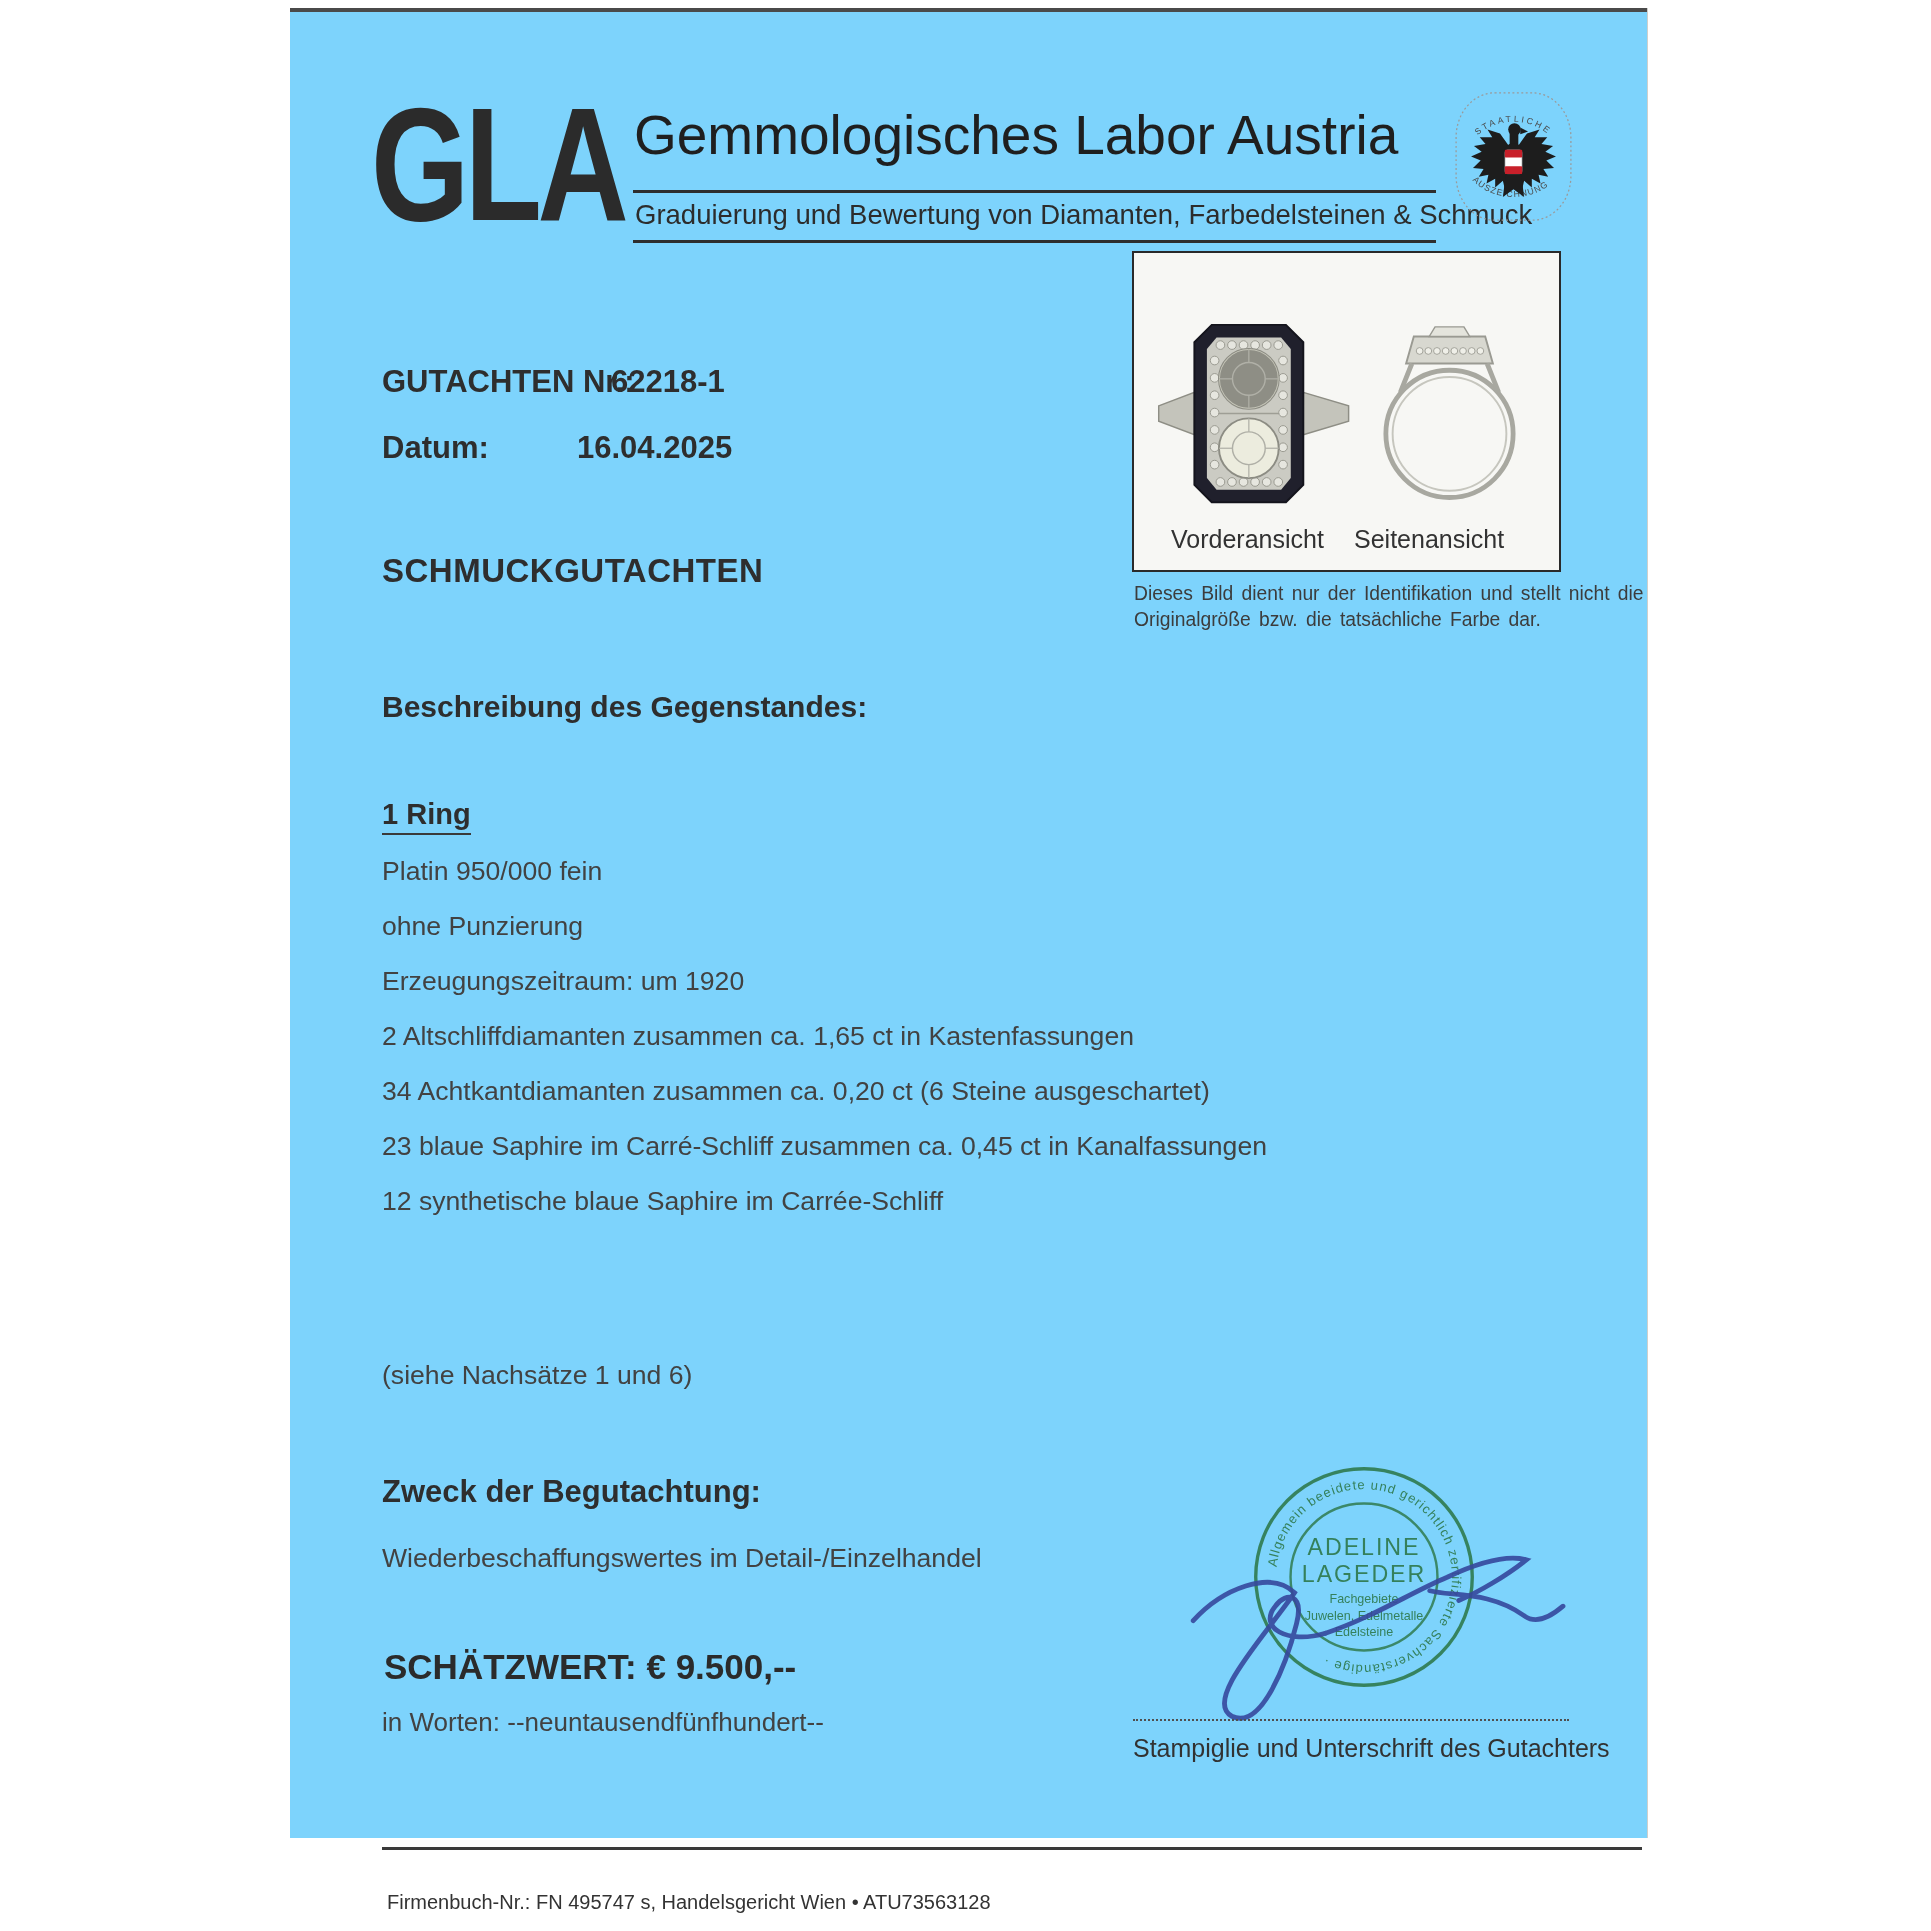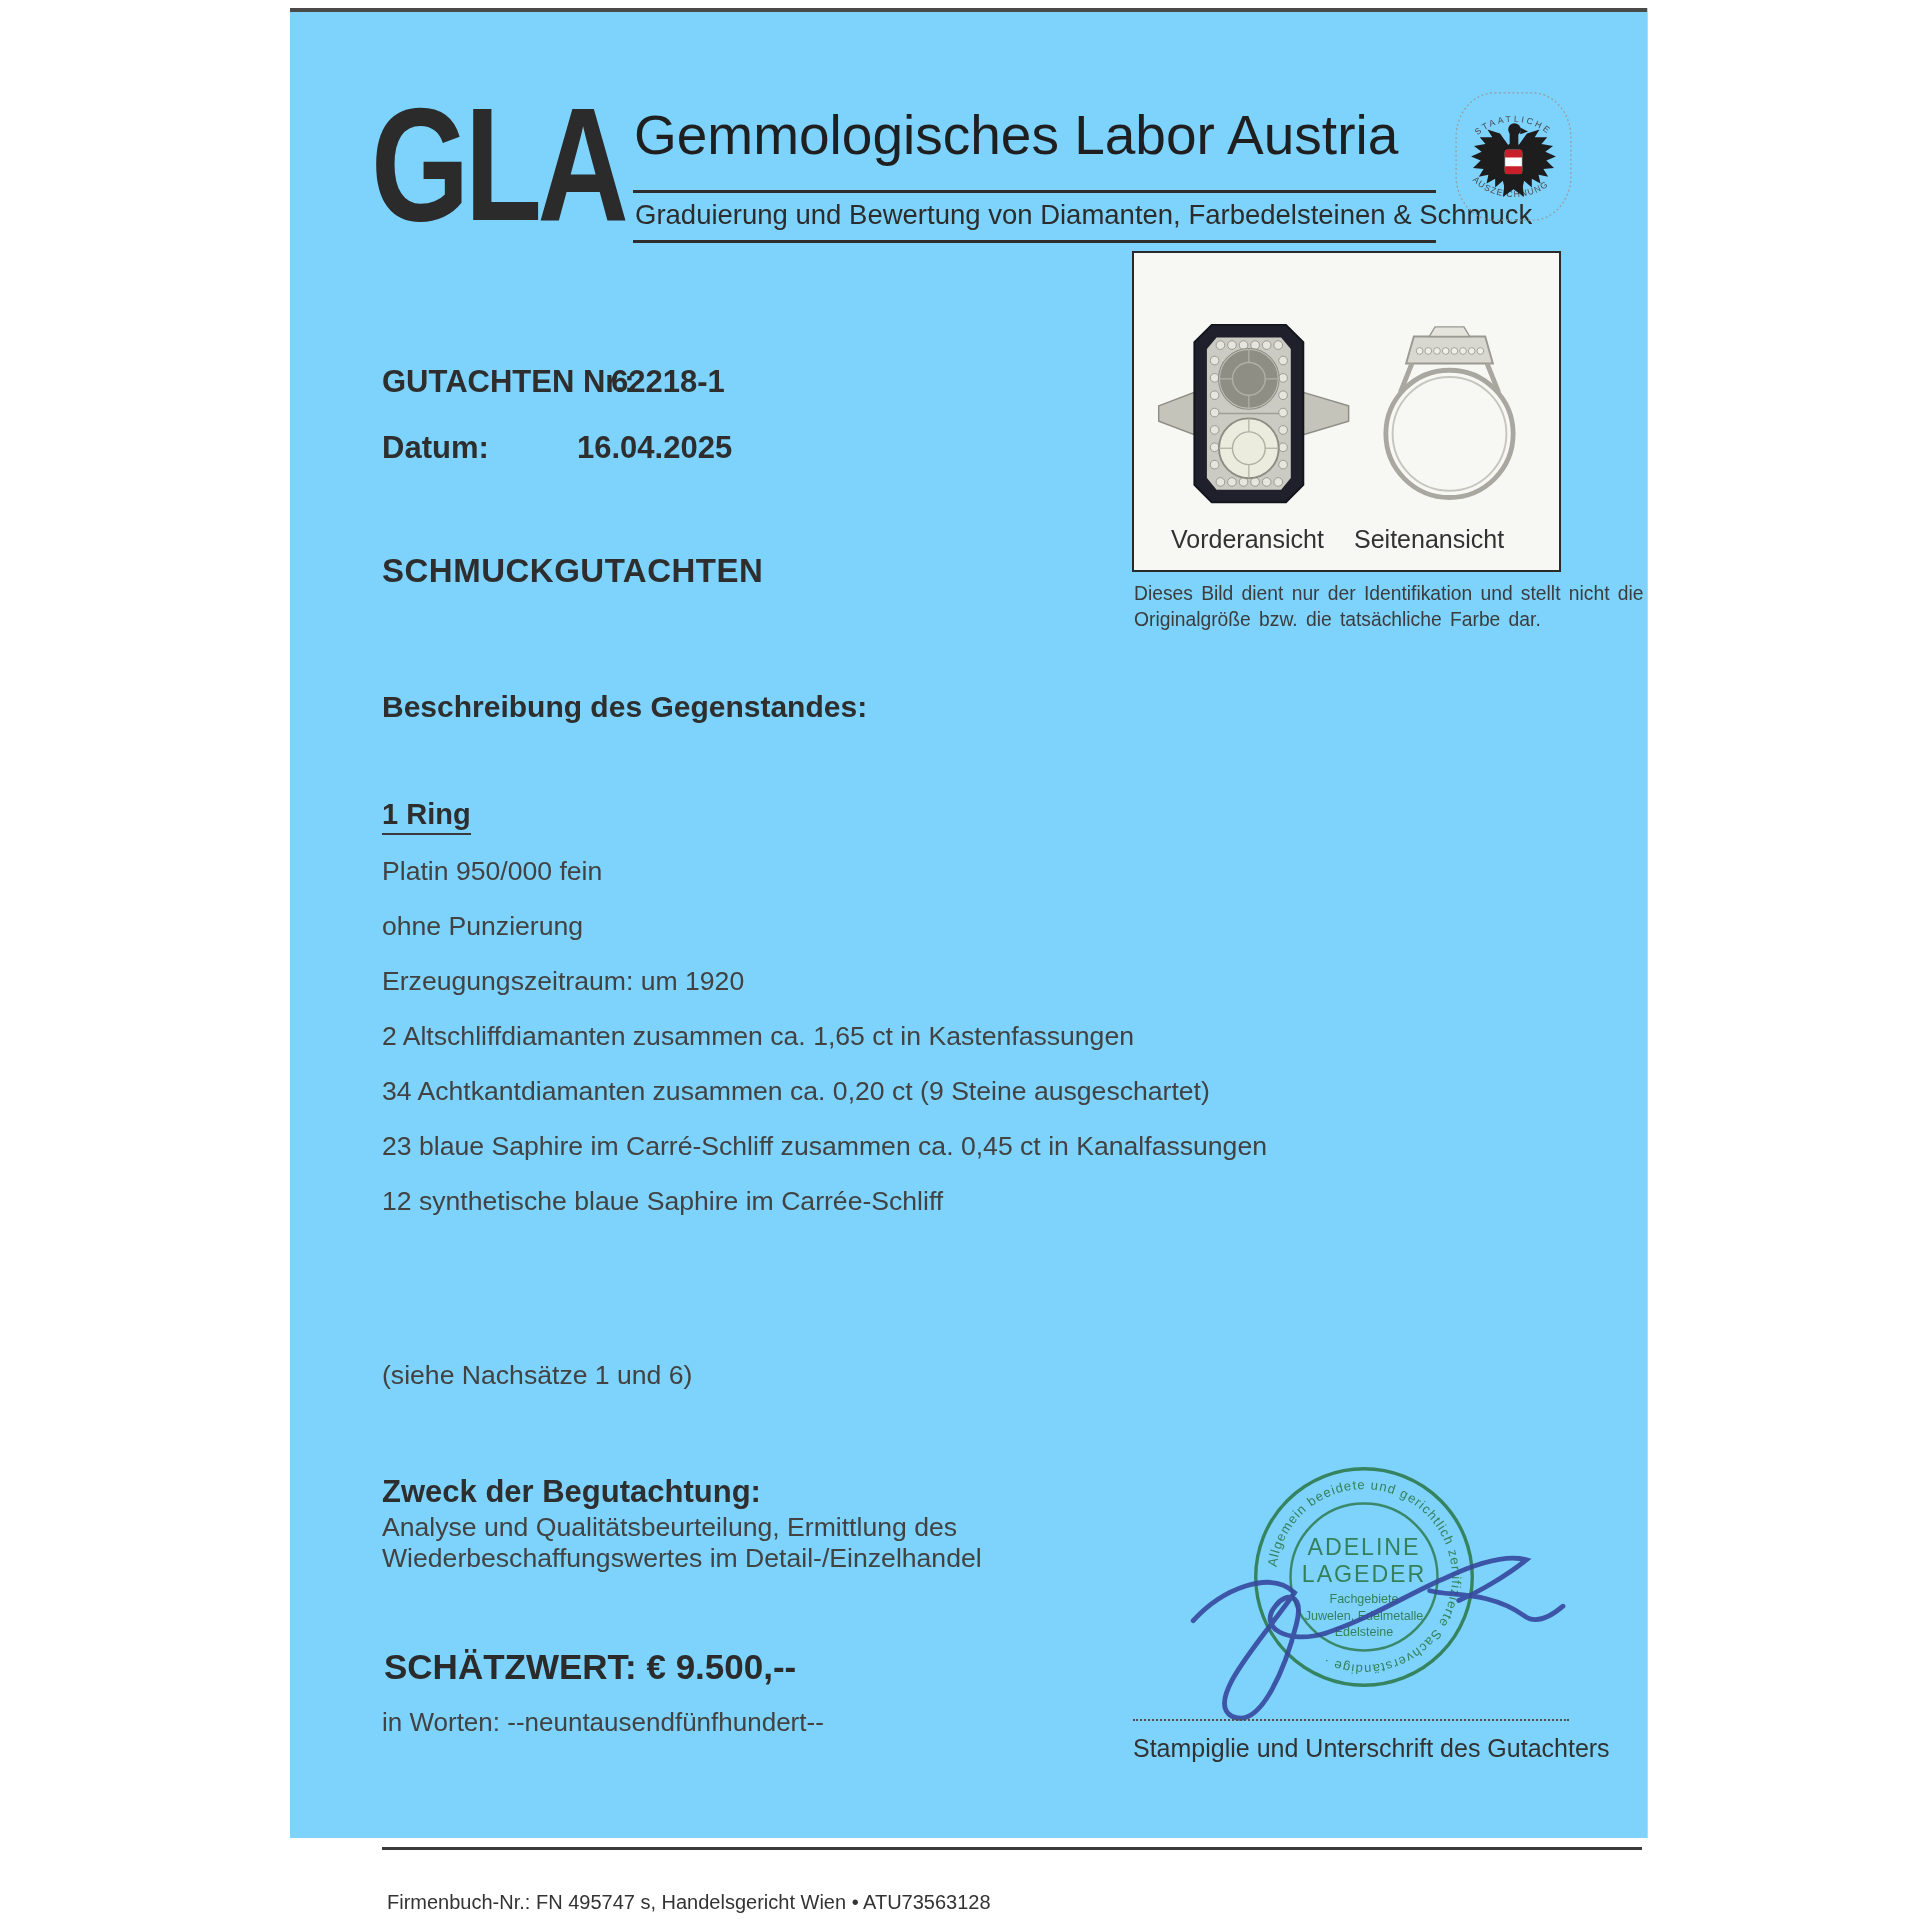--- a/index.html
+++ b/index.html
@@ -168,28 +168,27 @@
   <div class="abs caption nw" style="left:844px;top:575px;">Dieses Bild dient nur der Identifikation und stellt nicht die</div>
   <div class="abs caption nw" style="left:844px;top:601px;">Originalgröße bzw. die tatsächliche Farbe dar.</div>
 
   <div class="abs sec-h nw" style="left:92px;top:682px;">Beschreibung des Gegenstandes:</div>
   <div class="abs" style="left:92px;top:790px;"><span class="item-title">1 Ring</span></div>
 
   <div class="abs body-line nw" style="left:92px;top:848px;">Platin 950/000 fein</div>
   <div class="abs body-line nw" style="left:92px;top:903px;">ohne Punzierung</div>
   <div class="abs body-line nw" style="left:92px;top:958px;">Erzeugungszeitraum: um 1920</div>
   <div class="abs body-line nw" style="left:92px;top:1013px;">2 Altschliffdiamanten zusammen ca. 1,65 ct in Kastenfassungen</div>
-  <div class="abs body-line nw" style="left:92px;top:1068px;">34 Achtkantdiamanten zusammen ca. 0,20 ct (9 Steine ausgeschartet)</div>
+  <div class="abs body-line nw" style="left:92px;top:1068px;">34 Achtkantdiamanten zusammen ca. 0,20 ct (6 Steine ausgeschartet)</div>
   <div class="abs body-line nw" style="left:92px;top:1123px;">23 blaue Saphire im Carré-Schliff zusammen ca. 0,45 ct in Kanalfassungen</div>
   <div class="abs body-line nw" style="left:92px;top:1178px;">12 synthetische blaue Saphire im Carrée-Schliff</div>
 
   <div class="abs body-line nw" style="left:92px;top:1352px;">(siehe Nachsätze 1 und 6)</div>
 
   <div class="abs sec-h nw" style="left:92px;top:1466px;font-size:31px;">Zweck der Begutachtung:</div>
-  <div class="abs body-line nw" style="left:92px;top:1504px;">Analyse und Qualitätsbeurteilung, Ermittlung des</div>
   <div class="abs body-line nw" style="left:92px;top:1535px;">Wiederbeschaffungswertes im Detail-/Einzelhandel</div>
 
   <div class="abs value-line nw" style="left:94px;top:1639px;">SCHÄTZWERT:  € 9.500,--</div>
   <div class="abs words-line nw" style="left:92px;top:1699px;">in Worten: --neuntausendfünfhundert--</div>
 
   <svg class="abs" style="left:958px;top:1453px;" width="232" height="232" viewBox="0 0 240 240">
     <defs>
       <path id="stamp-ring-path" d="M 29 120 A 91 91 0 1 1 211 120 A 91 91 0 1 1 29 120"></path>
     </defs>
     <circle cx="120" cy="120" r="112" fill="none" stroke="#2f7a4e" stroke-width="3.5" opacity="0.9"></circle>

